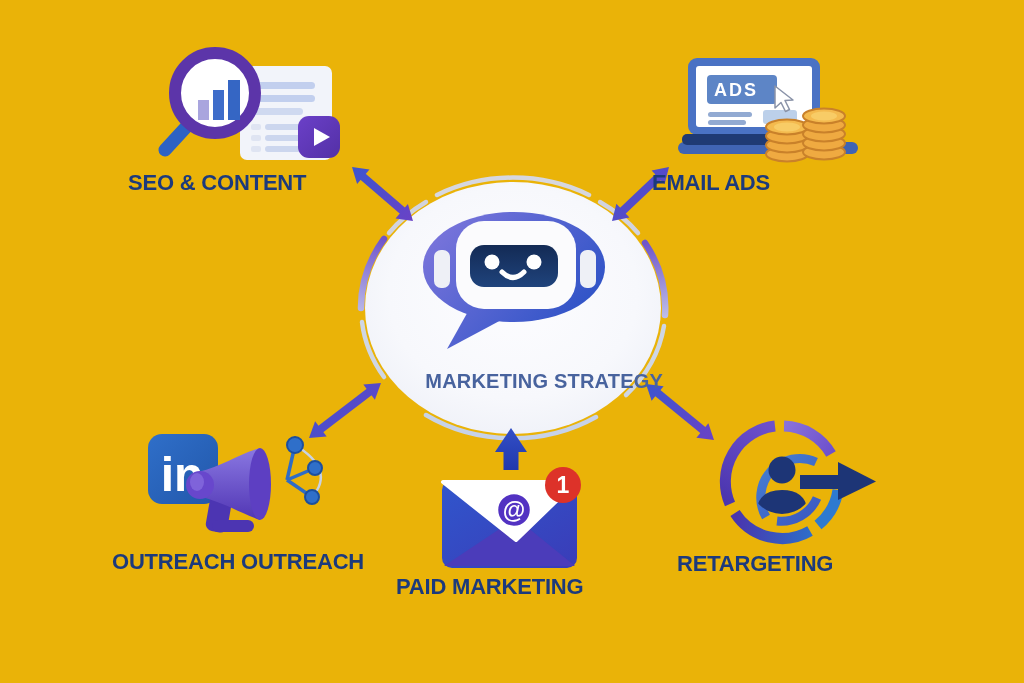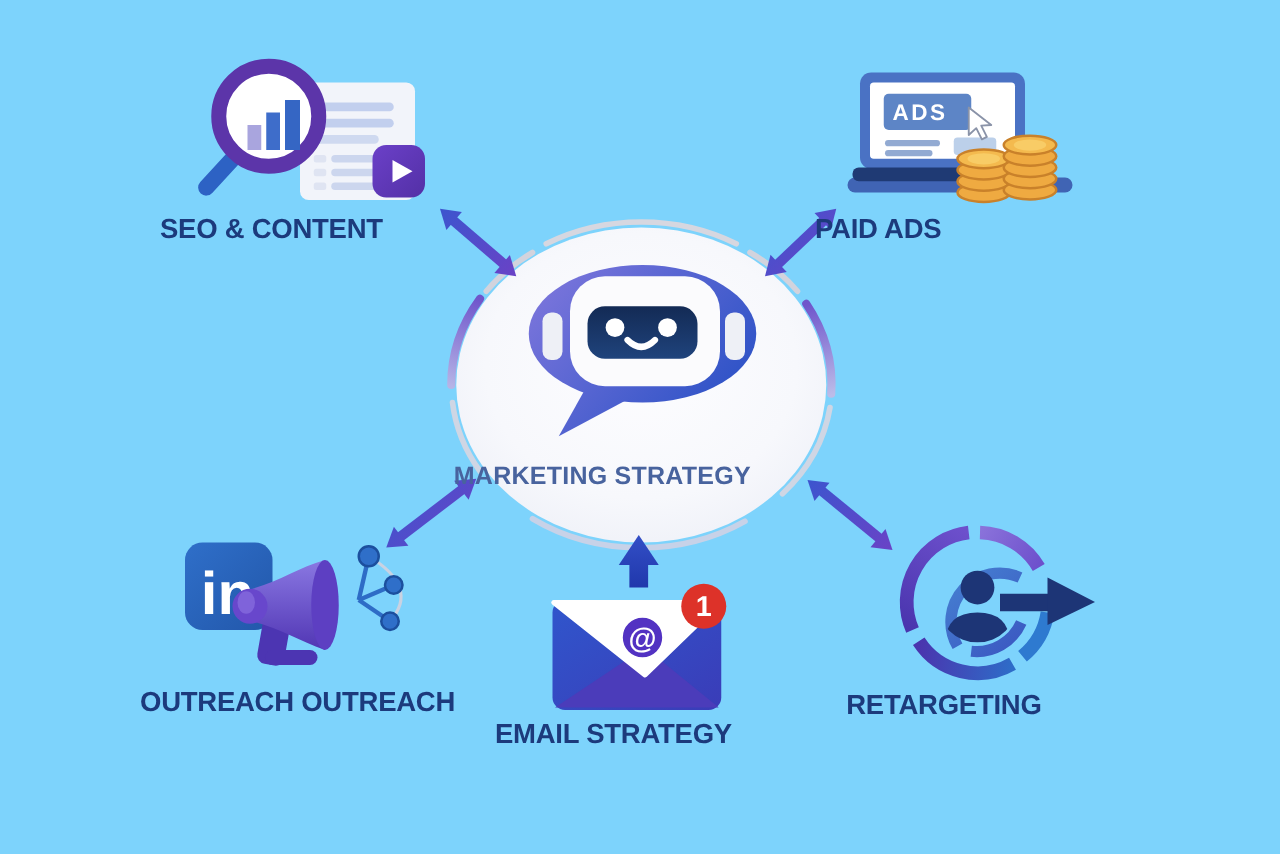--- a/index.html
+++ b/index.html
@@ -1,31 +1,31 @@
 <!DOCTYPE html>
 <html><head>
 <meta charset="utf-8">
 <style>
   html,body{margin:0;padding:0;background:#ffffff;}
   .stage{
     position:relative;width:1024px;height:683px;overflow:hidden;
-    background:#7dd3fc;font-family:"Liberation Sans","DejaVu Sans",sans-serif;
+    background:#eab308;font-family:"Liberation Sans","DejaVu Sans",sans-serif;
   }
   .stage svg{position:absolute;display:block;}
   .node-label{
     position:absolute;text-align:left;white-space:nowrap;
     font-weight:bold;font-size:22px;letter-spacing:-0.2px;
     color:#1c3a7c;
   }
   .center-title{
     position:absolute;left:363px;top:334px;width:300px;text-align:center;
     font-weight:bold;font-size:31px;letter-spacing:0.5px;color:#1e3c7e;line-height:1;
   }
   .center-subtitle{
-    position:absolute;left:363px;top:371px;width:300px;text-align:left;
+    position:absolute;left:363px;top:371px;width:300px;text-align:right;
     font-weight:bold;font-size:20px;letter-spacing:0.2px;color:#48639e;line-height:1;
   }
   .lbl-seo{left:128px;top:170px;width:230px;}
   .lbl-paid{left:652px;top:170px;width:220px;}
   .lbl-linkedin{left:112px;top:549px;width:240px;}
   .lbl-email{left:396px;top:574px;width:230px;}
   .lbl-retarget{left:677px;top:551px;width:220px;}
 </style>
 </head>
 <body>
@@ -281,18 +281,18 @@
     </g>
     <g fill="#1d3576">
       <rect x="90" y="61" width="40" height="14"></rect>
       <polygon points="128,48 166,67.5 128,86"></polygon>
     </g>
   </svg>
 
   <div class="center-subtitle">MARKETING STRATEGY</div>
 
   <div class="node-label lbl-seo">SEO &amp; CONTENT</div>
-  <div class="node-label lbl-paid">PAID ADS</div>
+  <div class="node-label lbl-paid">EMAIL ADS</div>
   <div class="node-label lbl-linkedin">OUTREACH OUTREACH</div>
-  <div class="node-label lbl-email">EMAIL STRATEGY</div>
+  <div class="node-label lbl-email">PAID MARKETING</div>
   <div class="node-label lbl-retarget">RETARGETING</div>
 
 </div>
 
 </body></html>

